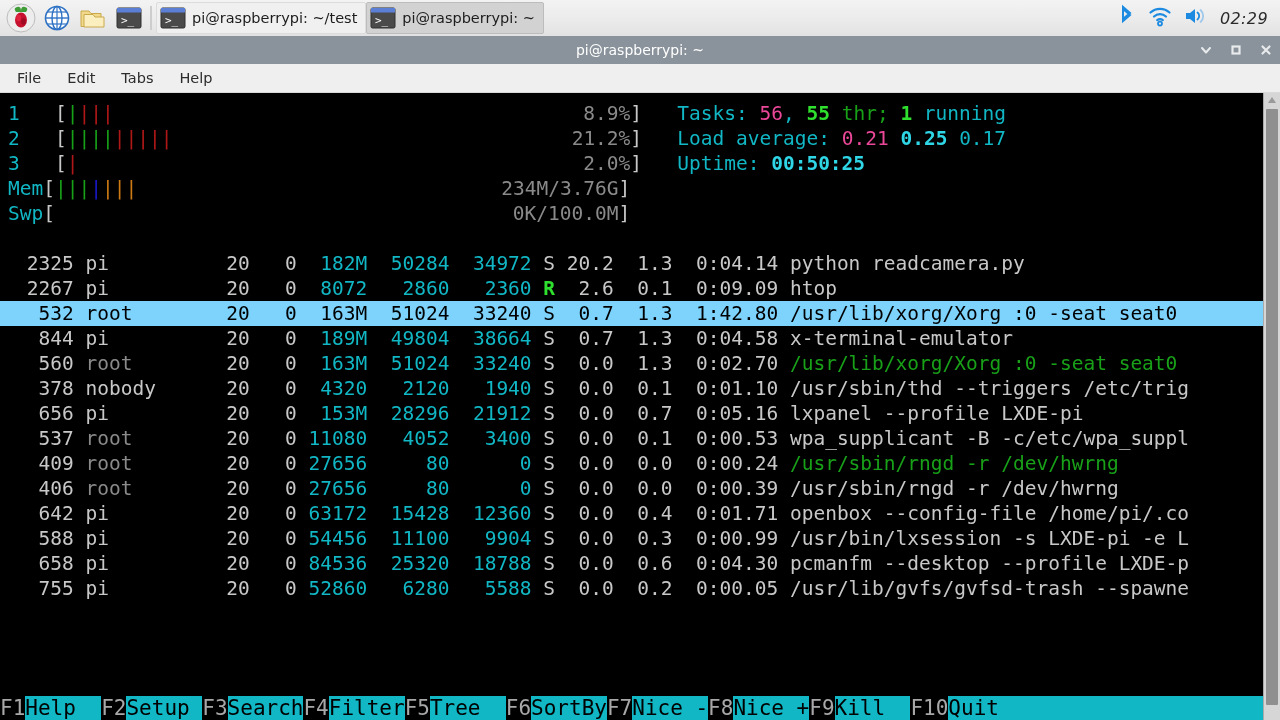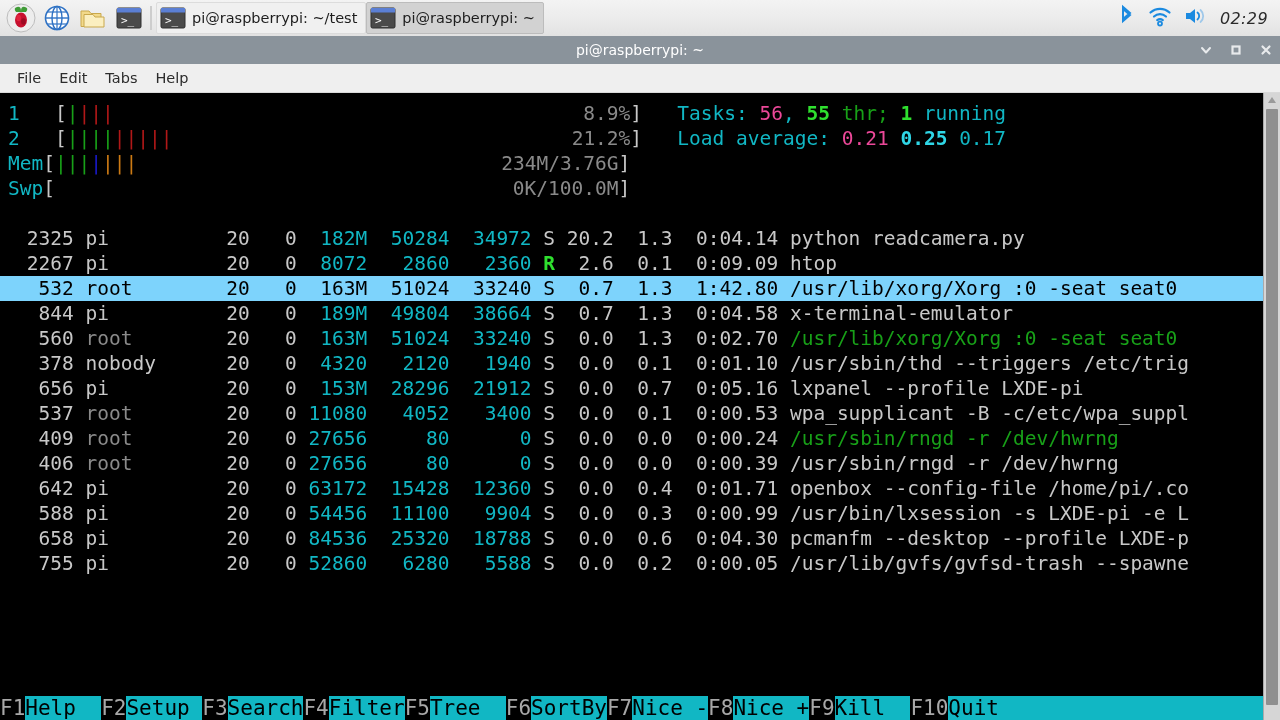--- a/index.html
+++ b/index.html
@@ -44,21 +44,21 @@
   }
   .titlebar-text {
     position: absolute; left: 0; right: 0; text-align: center;
     font-family: "DejaVu Sans", sans-serif; font-size: 14px; color: #ffffff;
   }
   .wbtns { position: absolute; right: 6px; display: flex; align-items: center; gap: 14px; }
   .wbtn { width: 16px; height: 16px; display: flex; align-items: center; justify-content: center; }
 
   .menubar {
     height: 28px; background: #efefef; border-bottom: 1px solid #d9d9d9;
-    display: flex; align-items: center; padding-left: 8px; gap: 0;
+    display: flex; align-items: center; padding-left: 8px; gap: 8px;
   }
   .menu-item {
     font-family: "DejaVu Sans", sans-serif; font-size: 14.5px; color: #2c2c2c;
     padding: 3px 9px; border-radius: 2px;
   }
 
   
   .term {
     position: relative;
     width: 1280px; height: 628px;
@@ -231,20 +231,21 @@
       <span class="menu-item">Tabs</span>
       <span class="menu-item">Help</span>
     </div>
 
     <div class="term">
       <div class="term-inner">
 
         <div id="meters">
             <div class="line"><span class="meter-label">1   </span><span class="c-brkt">[</span><span class="c-green">|</span><span class="c-red">|</span><span class="c-red">|</span><span class="c-red">|</span>                                        <span class="meter-val">8.9%</span><span class="c-brkt">]</span><span>   </span><span class="c-cyan">Tasks: </span><span class="c-whiteb">56</span><span class="c-cyan">, </span><span class="c-greenb">55</span><span class="c-green"> thr; </span><span class="c-greenb">1</span><span class="c-cyan"> running</span></div>
             <div class="line"><span class="meter-label">2   </span><span class="c-brkt">[</span><span class="c-green">|</span><span class="c-green">|</span><span class="c-green">|</span><span class="c-green">|</span><span class="c-red">|</span><span class="c-red">|</span><span class="c-red">|</span><span class="c-red">|</span><span class="c-red">|</span>                                  <span class="meter-val">21.2%</span><span class="c-brkt">]</span><span>   </span><span class="c-cyan">Load average: </span><span class="c-whiteb">0.21</span><span class="c-cyan"> </span><span class="c-cyanb">0.25</span><span class="c-cyan"> 0.17</span></div>
+            <div class="line"><span class="meter-label">3   </span><span class="c-brkt">[</span><span class="c-red">|</span>                                           <span class="meter-val">2.0%</span><span class="c-brkt">]</span><span>   </span><span class="c-cyan">Uptime: </span><span class="c-cyanb">00:50:25</span></div>
             <div class="line"><span class="meter-label">Mem</span><span class="c-brkt">[</span><span class="c-green">|</span><span class="c-green">|</span><span class="c-green">|</span><span class="c-blue">|</span><span class="c-orange">|</span><span class="c-orange">|</span><span class="c-orange">|</span>                               <span class="meter-val">234M/3.76G</span><span class="c-brkt">]</span></div>
             <div class="line"><span class="meter-label">Swp</span><span class="c-brkt">[</span>                                       <span class="meter-val">0K/100.0M</span><span class="c-brkt">]</span></div>
           </div>
         <div id="gapline" class="line"> </div>
         <div id="rows">
             <div class="row"><span class="c-white"> 2325 </span><span class="c-white">pi        </span><span class="c-white">  20</span><span class="c-white">   0 </span><span class="c-cyan"> 182M</span><span class="c-cyan">  50284</span><span class="c-cyan">  34972</span><span class="c-white"> S </span><span class="c-white">20.2 </span><span class="c-white"> 1.3 </span><span class="c-white"> 0:04.14 </span><span class="c-white">python readcamera.py</span></div>
             <div class="row"><span class="c-white"> 2267 </span><span class="c-white">pi        </span><span class="c-white">  20</span><span class="c-white">   0 </span><span class="c-cyan"> 8072</span><span class="c-cyan">   2860</span><span class="c-cyan">   2360</span><span class="c-greenb"> R </span><span class="c-white"> 2.6 </span><span class="c-white"> 0.1 </span><span class="c-white"> 0:09.09 </span><span class="c-white">htop</span></div>
             <div class="row sel"><span class="c-white">  532 </span><span class="c-gray">root      </span><span class="c-white">  20</span><span class="c-white">   0 </span><span class="c-cyan"> 163M</span><span class="c-cyan">  51024</span><span class="c-cyan">  33240</span><span class="c-white"> S </span><span class="c-white"> 0.7 </span><span class="c-white"> 1.3 </span><span class="c-white"> 1:42.80 </span><span class="c-green">/usr/lib/xorg/Xorg :0 -seat seat0</span></div>
             <div class="row"><span class="c-white">  844 </span><span class="c-white">pi        </span><span class="c-white">  20</span><span class="c-white">   0 </span><span class="c-cyan"> 189M</span><span class="c-cyan">  49804</span><span class="c-cyan">  38664</span><span class="c-white"> S </span><span class="c-white"> 0.7 </span><span class="c-white"> 1.3 </span><span class="c-white"> 0:04.58 </span><span class="c-white">x-terminal-emulator</span></div>
             <div class="row"><span class="c-white">  560 </span><span class="c-gray">root      </span><span class="c-white">  20</span><span class="c-white">   0 </span><span class="c-cyan"> 163M</span><span class="c-cyan">  51024</span><span class="c-cyan">  33240</span><span class="c-white"> S </span><span class="c-white"> 0.0 </span><span class="c-white"> 1.3 </span><span class="c-white"> 0:02.70 </span><span class="c-green">/usr/lib/xorg/Xorg :0 -seat seat0</span></div>

